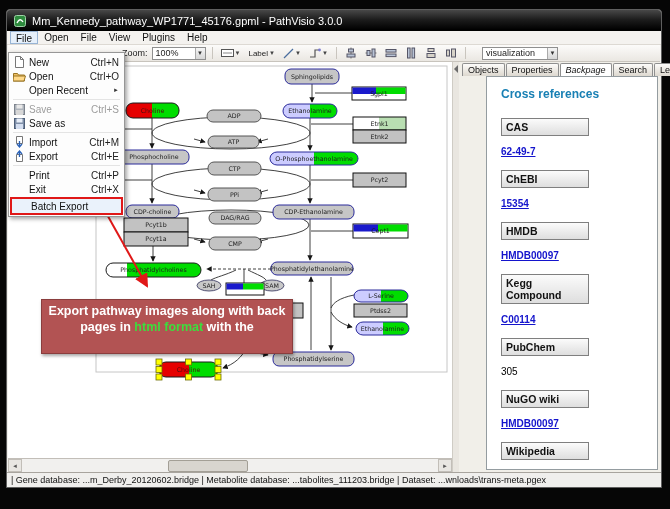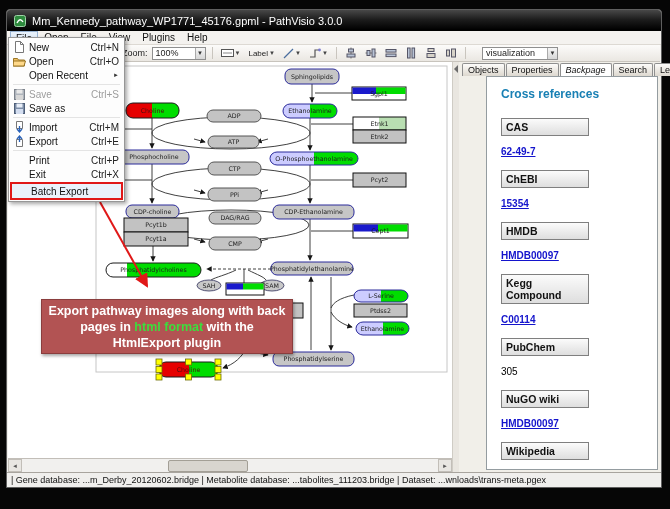--- a/index.html
+++ b/index.html
@@ -59,21 +59,21 @@
   .xsec-box { width:88px; border:1px solid #7f7f7f; background:linear-gradient(#fbfbfb,#dedede);
               font-size:10.5px; font-weight:bold; color:#111; padding:2px 4px; margin-bottom:5px; }
   .xsec-val { display:inline-block; font-size:10px; font-weight:bold; color:#1414cc;
               text-decoration:underline; margin-bottom:13px; }
   .xsec-val.plain { color:#000; text-decoration:none; font-weight:normal; }
 
   .statusbar { position:absolute; left:0; top:462px; right:0; height:15px; background:#f0efed;
                border-top:1px solid #a8a49e; display:flex; align-items:center; font-size:9px;
                color:#111; padding-left:4px; white-space:nowrap; overflow:hidden; }
 
-  .fmenu { position:absolute; left:1px; top:27px; width:117px; background:#fdfdfd;
+  .fmenu { position:absolute; left:1px; top:42px; width:117px; background:#fdfdfd;
            border:1px solid #979797; box-shadow:2px 2px 4px rgba(0,0,0,.35);
            padding:2px 1px; z-index:30; font-size:10px; color:#111; }
   .fitem { display:flex; align-items:center; height:14px; padding:0 4px 0 2px; }
   .fitem .ic { width:14px; height:12px; margin-right:3px; flex:none; display:flex;
                align-items:center; justify-content:center; }
   .fitem .lbl { flex:1; }
   .fitem .sc { margin-left:6px; color:#222; }
   .fitem .sub { font-size:6px; color:#333; margin-left:6px; }
   .fitem.disabled { color:#9d9d9d; }
   .fitem.disabled .sc { color:#9d9d9d; }
@@ -524,21 +524,20 @@
         </div>
         <div class="fitem hl">
           <span class="ic"></span>
           <span class="lbl">Batch Export</span>
         </div>
       </div>
 
     <div class="callout">
       <div><span>Export pathway images along with back</span></div>
       <div><span>pages in </span><span class="g">html format</span><span> with the</span></div>
-      <div>HtmlExport plugin</div>
     </div>
   </div>
 
   <svg class="overlay" width="670" height="509">
     <defs>
       <marker id="redarr" markerWidth="8" markerHeight="8" refX="6" refY="3.5" orient="auto">
         <path d="M0,0 L7,3.5 L0,7 Z" fill="#e01818"></path>
       </marker>
     </defs>
     <line x1="100" y1="202" x2="147" y2="286" stroke="#e01818" stroke-width="2" marker-end="url(#redarr)"></line>

